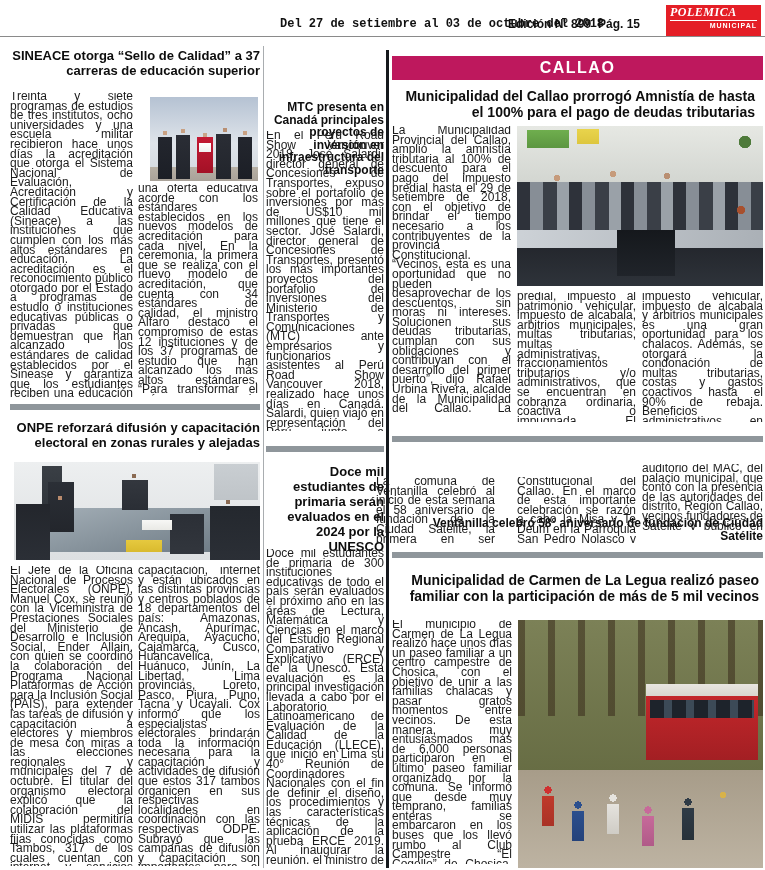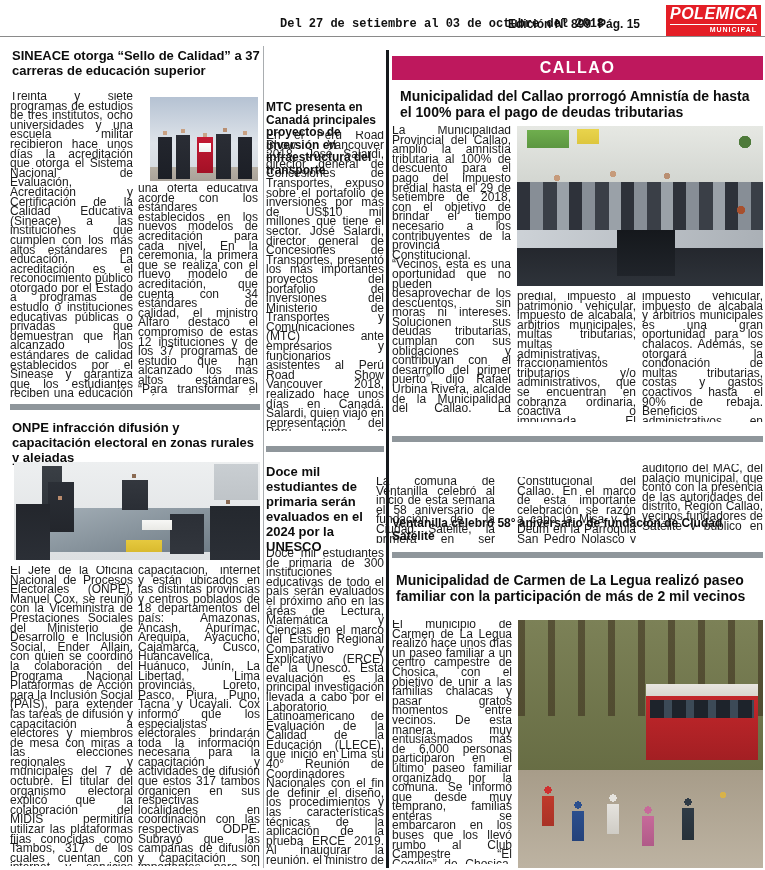--- a/index.html
+++ b/index.html
@@ -8,28 +8,28 @@
     font-family:"Liberation Sans", sans-serif; color:#1d1d1d; overflow:hidden;
   }
   .abs { position:absolute; }
   
   .hdr-text { font-size:12px; font-weight:bold; color:#111; white-space:nowrap; }
   .hdr-rule { left:0; top:36px; width:765px; height:1px; background:#8a8a8a; }
   .logo {
     left:666px; top:5px; width:95px; height:31px; background:#e41e26;
     color:#fff; padding:1px 4px 0 4px; line-height:1;
   }
-  .logo-main { font-size:16px; font-weight:bold; letter-spacing:.5px; font-style:italic; }
+  .logo-main { font-size:12px; font-weight:bold; letter-spacing:.5px; font-style:italic;font-family:Liberation Serif, serif; }
   .logo-sub  { font-size:7px; font-weight:bold; text-align:right; border-top:1px solid #fff; margin-top:2px; padding-top:1px; letter-spacing:1px; }
   
   .vdiv-thin  { left:263px; top:46px; width:1px; height:822px; background:#a9adb0; }
   .vdiv-thick { left:386px; top:50px; width:3px; height:818px; background:#15181d; }
   .graybar { height:6px; background:#8f969b; }
   
-  .headline { font-weight:bold; text-align:left; color:#0d0d0d; }
+  .headline { font-weight:bold; text-align:right; color:#0d0d0d; }
   .hl-lg { font-size:14px; line-height:16px; }
   .hl-md { font-size:13px;   line-height:15px; }
   .hl-sm { font-size:12px;   line-height:12.5px;margin-top:47px; }
   
   .col-text {
     font-size:12px; line-height:9.6px; text-align:justify; overflow:hidden;
     hyphens:auto; -webkit-hyphens:auto; word-spacing:-0.2px; color:#1b1b1b;
   }
   
   .banner {
@@ -128,21 +128,21 @@
 <div class="abs vdiv-thin"></div>
 <div class="abs vdiv-thick"></div>
 
 <div class="abs headline hl-md" style="left:12px; top:48px; width:248px;">SINEACE otorga “Sello de Calidad” a 37 carreras de educación superior</div>
 <div class="abs col-text" style="left:10px; top:92px; width:123px; height:306px;">Treinta y siete programas de estudios de tres institutos, ocho universidades y una escuela militar recibieron hace unos días la acreditación que otorga el Sistema Nacional de Evaluación, Acreditación y Certificación de la Calidad Educativa (Sineace) a las instituciones que cumplen con los más altos estándares en educación. La acreditación es el reconocimiento público otorgado por el Estado a programas de estudio o instituciones educativas públicas o privadas que demuestran que han alcanzado los estándares de calidad establecidos por el Sinease y garantiza que los estudiantes reciben una educación idónea que les permitirá desarrollarse sin inconvenientes en el mundo laboral. En ceremonia pública, el ministro de Educación, Daniel Alfaro, y la presidenta del Consejo Directivo Ad Hoc del Sineace, Carolina Barrios, entregaron el “sello de calidad”, representado por un colibrí como símbolo del cumplimiento de</div>
 <div class="photo photo-sineace"></div>
 <div class="abs col-text" style="left:138px; top:184px; width:120px; height:212px;">una oferta educativa acorde con los estándares establecidos en los nuevos modelos de acreditación para cada nivel. En la ceremonia, la primera que se realiza con el nuevo modelo de acreditación, que cuenta con 34 estándares de calidad, el ministro Alfaro destacó el compromiso de estas 12 instituciones y de los 37 programas de estudio que han alcanzado los más altos estándares. “Para transformar el país es necesario contar con una educación de calidad, y desde el Ministerio de Educación estamos seguros de que ese compromiso se verá reflejado en el tiempo, a través de la mejora constante en búsqueda de la excelencia”, anotó.</div>
 
 <div class="abs graybar" style="left:10px; top:404px; width:250px;"></div>
 
-<div class="abs headline hl-md" style="left:12px; top:420px; width:248px;">ONPE infracción difusión y capacitación electoral en zonas rurales y alejadas</div>
+<div class="abs headline hl-md" style="left:12px; top:420px; width:248px;">ONPE reforzará difusión y capacitación electoral en zonas rurales y alejadas</div>
 <div class="photo photo-onpe"></div>
 <div class="abs col-text" style="left:10px; top:566px; width:123px; height:300px;">El Jefe de la Oficina Nacional de Procesos Electorales (ONPE), Manuel Cox, se reunió con la Viceministra de Prestaciones Sociales del Ministerio de Desarrollo e Inclusión Social, Ender Allain, con quien se coordinó la colaboración del Programa Nacional Plataformas de Acción para la Inclusión Social (PAIS), para extender las tareas de difusión y capacitación a electores y miembros de mesa con miras a las elecciones regionales y municipales del 7 de octubre. El titular del organismo electoral explicó que la colaboración del MIDIS permitiría utilizar las plataformas fijas conocidas como Tambos, 317 de los cuales cuentan con internet y servicios completos, a fin de extender la difusión y capacitación a los electores y miembros de mesa, especialmente en zonas rurales de centros poblados y de difícil acceso por la accidentada geografía. Informó que estos Tambos cuentan con salas de</div>
 <div class="abs col-text" style="left:138px; top:566px; width:122px; height:300px;">capacitación, internet y están ubicados en las distintas provincias y centros poblados de 18 departamentos del país: Amazonas, Ancash, Apurímac, Arequipa, Ayacucho, Cajamarca, Cusco, Huancavelica, Huánuco, Junín, La Libertad, Lima provincias, Loreto, Pasco, Piura, Puno, Tacna y Ucayali. Cox informó que los especialistas electorales brindarán toda la información necesaria para la capacitación y actividades de difusión que estos 317 tambos organicen en sus respectivas localidades en coordinación con las respectivas ODPE. Subrayó que las campañas de difusión y capacitación son importantes para el éxito del proceso electoral, recordando además que la ONPE aplicará el voto electrónico presencial en 39 distritos del país, razón por la cual los electores deben ejercitarse en la emisión del voto y los miembros de mesa en como ejercer el cargo con este moderno sistema de votación.</div>
 
 <div class="abs headline hl-sm" style="left:266px; top:54px; width:118px;">MTC presenta en Canadá principales proyectos de inversión en infraestructura del transporte</div>
 <div class="abs col-text" style="left:266px; top:131px; width:118px; height:300px;">En el Perú Road Show Vancouver 2018, José Salardi, director general de Concesiones de Transportes, expuso sobre el portafolio de inversiones por más de US$10 mil millones que tiene el sector. José Salardi, director general de Concesiones de Transportes, presentó los más importantes proyectos del portafolio de inversiones del Ministerio de Transportes y Comunicaciones (MTC) ante empresarios y funcionarios asistentes al Perú Road Show Vancouver 2018, realizado hace unos días en Canadá. Salardi, quien viajó en representación del Perú junto a funcionarios del Ministerio de Energía y Minas, liderados por el ministro Francisco Ismodes, así como de funcionarios de la Agencia de Promoción de la Inversión Privada (ProInversión), dio cuenta de las iniciativas estatales y privadas autofinanciadas y cofinanciadas que lleva a cabo el sector, en cuanto al transporte vial, aéreo, férreo, marítimo y fluvial.</div>
 
 <div class="abs graybar" style="left:266px; top:446px; width:118px;"></div>
 
 <div class="abs headline hl-md" style="left:266px; top:464px; width:118px;">Doce mil estudiantes de primaria serán evaluados en el 2024 por la UNESCO</div>
@@ -160,15 +160,15 @@
 
 <div class="abs graybar" style="left:392px; top:436px; width:371px;"></div>
 
 <div class="abs headline hl-sm" style="left:392px; top:470px; width:371px;">Ventanilla celebró 58° aniversario de fundación de Ciudad Satélite</div>
 <div class="abs col-text" style="left:376px; top:477px; width:119px; height:66px;">La comuna de Ventanilla celebró al inicio de esta semana el 58 aniversario de fundación de la Ciudad Satélite, la primera en ser fundada en el distrito más grande de la Provincia</div>
 <div class="abs col-text" style="left:517px; top:477px; width:119px; height:66px;">Constitucional del Callao. En el marco de esta importante celebración se razón a cabo la Misa y Te Deum en la Parroquia San Pedro Nolasco y la Sesión Solemne, en el</div>
 <div class="abs col-text" style="left:642px; top:464px; width:121px; height:66px;">auditorio del MAC, del palacio municipal, que contó con la presencia de las autoridades del distrito, Región Callao, vecinos fundadores de Satélite y público en general.</div>
 
 <div class="abs graybar" style="left:392px; top:552px; width:371px;"></div>
 
-<div class="abs headline hl-lg" style="left:396px; top:572px; width:363px;">Municipalidad de Carmen de La Legua realizó paseo familiar con la participación de más de 2 mil vecinos</div>
+<div class="abs headline hl-lg" style="left:396px; top:572px; width:363px;">Municipalidad de Carmen de La Legua realizó paseo familiar con la participación de más de 5 mil vecinos</div>
 <div class="abs col-text" style="left:392px; top:620px; width:120px; height:244px;">El municipio de Carmen de La Legua realizó hace unos días un paseo familiar a un centro campestre de Chosica, con el objetivo de unir a las familias chalacas y pasar gratos momentos entre vecinos. De esta manera, muy entusiasmados más de 6,000 personas participaron en el último paseo familiar organizado por la comuna. Se informó que desde muy temprano, familias enteras se embarcaron en los buses que los llevó rumbo al Club Campestre “El Cogollo” de Chosica. Los vecinos disfrutaron un día soleado en medio de la naturaleza y lo mejor en unión familiar y vecinal. La comuna, agradeció a los que compartieron un día de sano esparcimiento.</div>
 <div class="photo photo-carmen"></div>
 
 </body></html>

